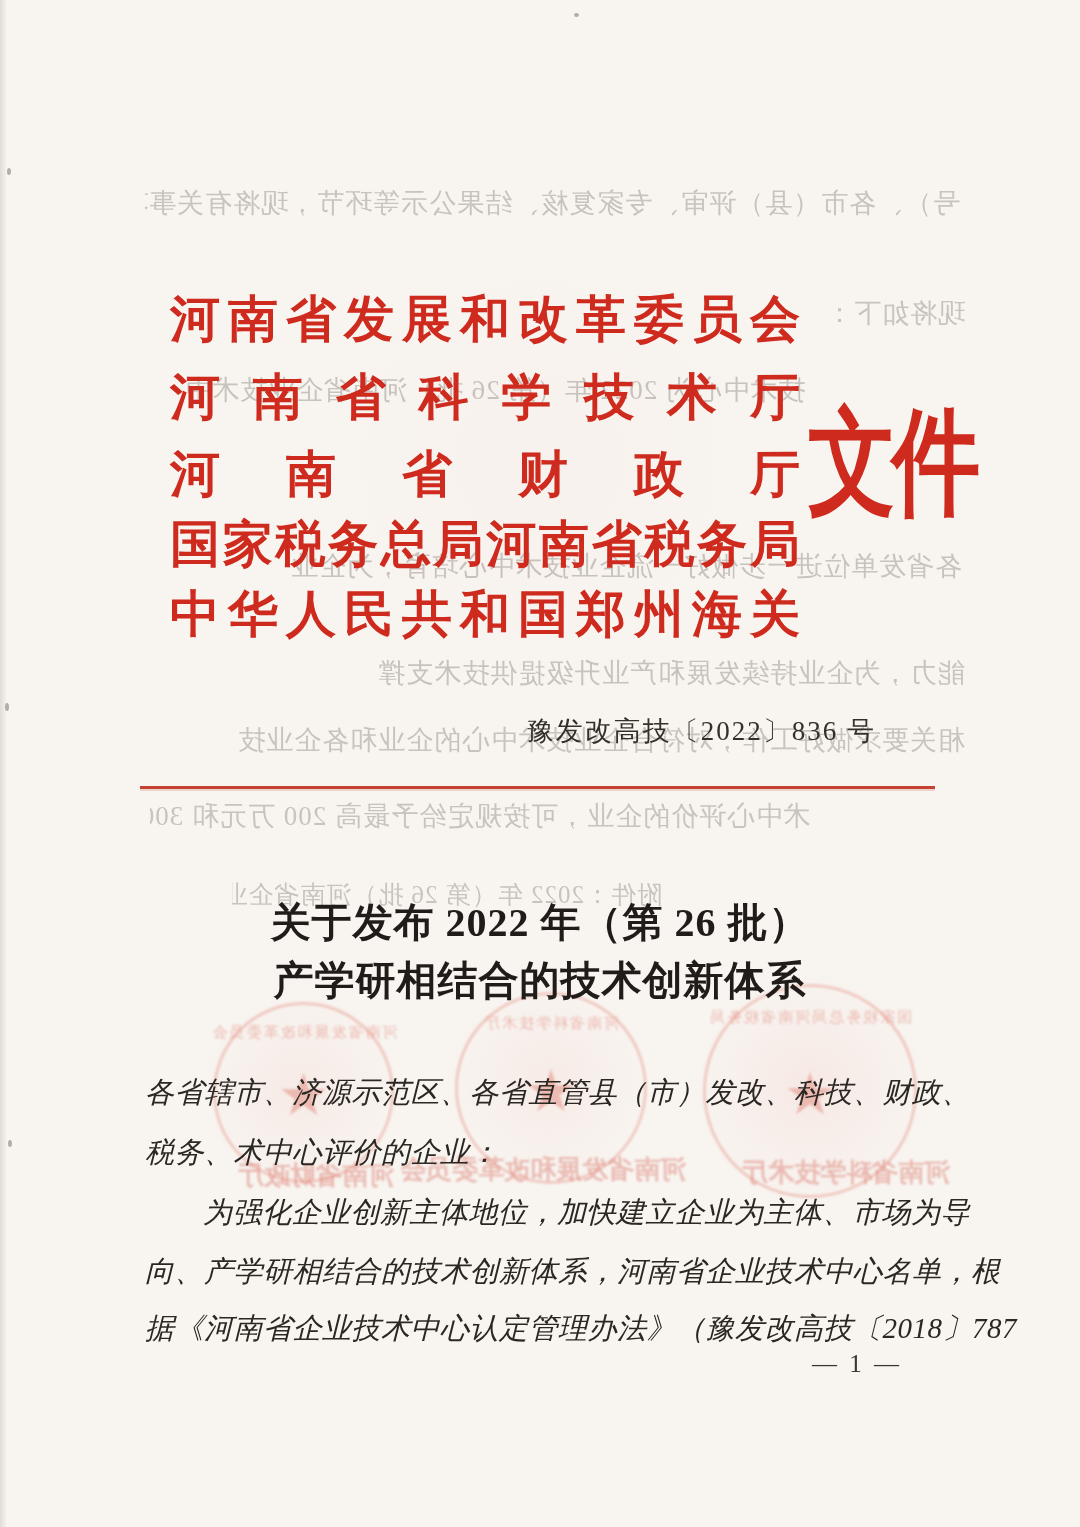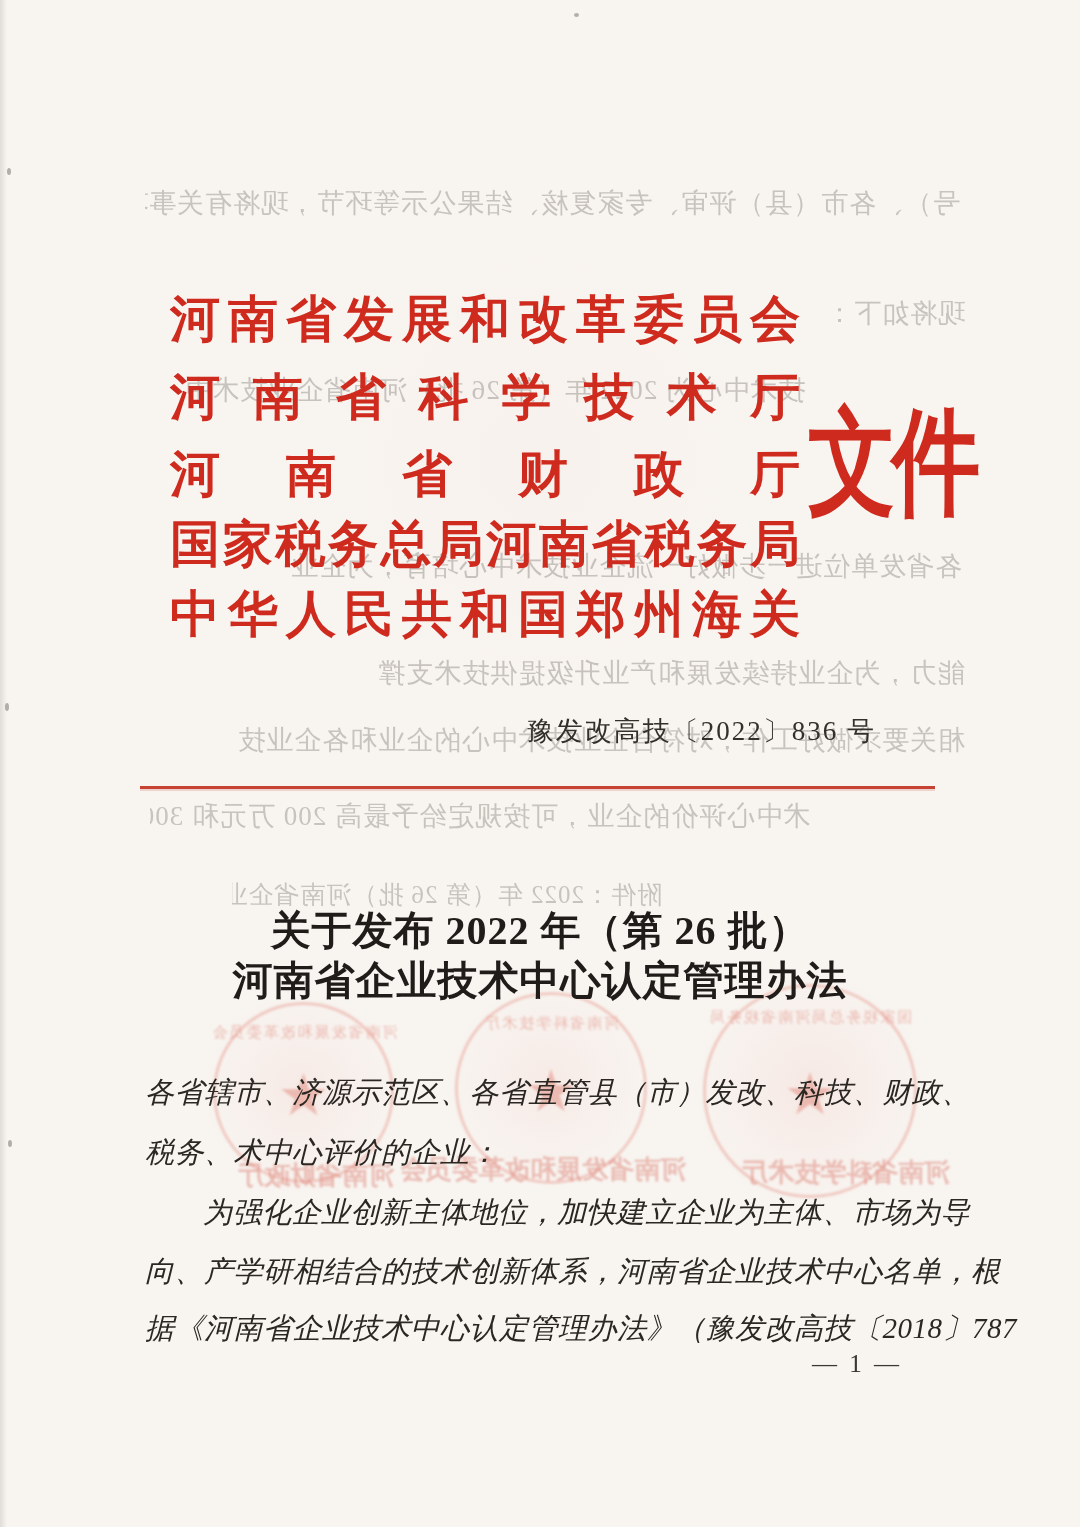--- a/index.html
+++ b/index.html
@@ -194,22 +194,22 @@
       <span>海</span>
       <span>关</span>
     </div>
 
   <div class="doc-type" style="color: rgb(207, 42, 30);">文件</div>
 
   <div class="doc-number">豫发改高技〔2022〕836 号</div>
 
   <div class="red-rule" style="background: rgb(198, 66, 51);"></div>
 
-  <div class="title-line" style="top:895px;margin-top:8px;">关于发布 2022 年（第 26 批）</div>
-  <div class="title-line" style="top:953px;">河南省企业技术中心认定管理办法</div>
+  <div class="title-line" style="top:895px;">关于发布 2022 年（第 26 批）</div>
+  <div class="title-line" style="top:953px;">产学研相结合的技术创新体系</div>
 
   <div class="body-line" style="top:1073px;">各省辖市、济源示范区、各省直管县（市）发改、科技、财政、</div>
   <div class="body-line" style="top:1133px;">税务、术中心评价的企业：</div>
   <div class="body-line" style="top:1193px;text-indent:2em;">为强化企业创新主体地位，加快建立企业为主体、市场为导</div>
   <div class="body-line" style="top:1252px;">向、产学研相结合的技术创新体系，河南省企业技术中心名单，根</div>
   <div class="body-line" style="top:1309px;">据《河南省企业技术中心认定管理办法》（豫发改高技〔2018〕787</div>
 
   <div class="page-num">— 1 —</div>
 
 </div>

